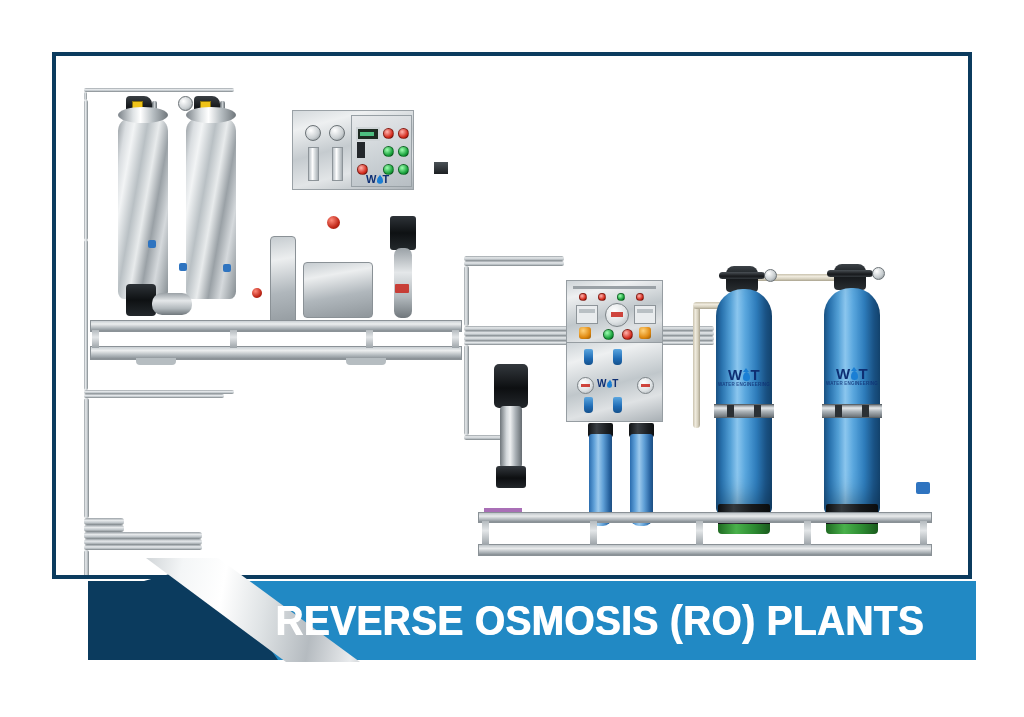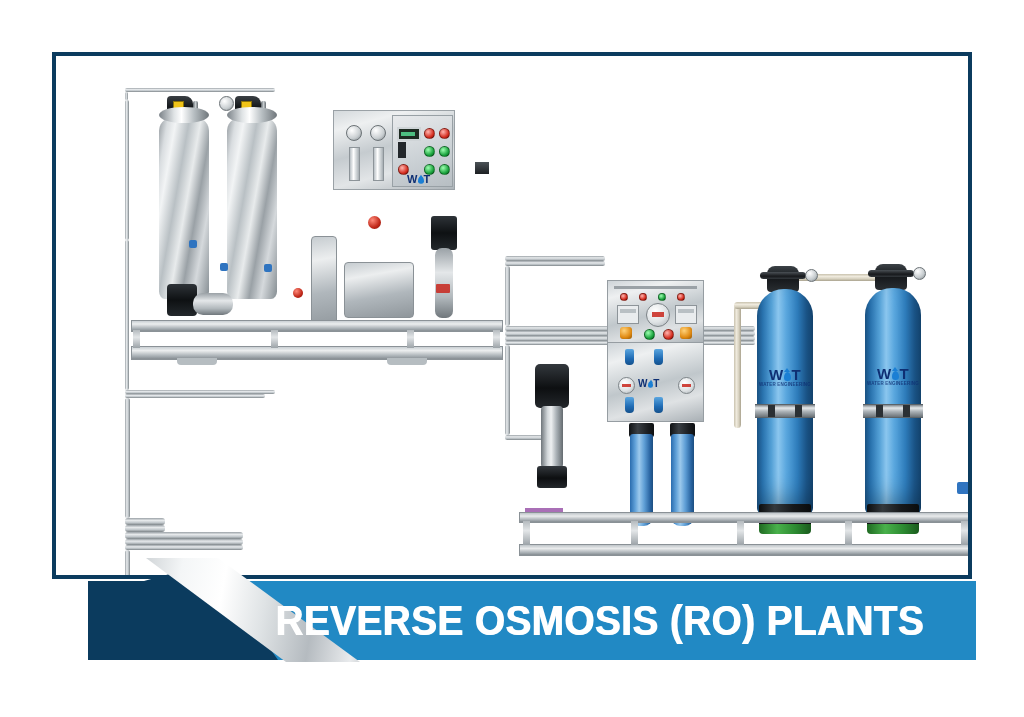--- a/index.html
+++ b/index.html
@@ -32,21 +32,20 @@
     border: 4px solid #0b3b5e;
     background: #ffffff;
     box-sizing: border-box;
   }
 
   
   #photo-stage {
     position: absolute;
     inset: 0;
     overflow: hidden;
-    margin-left: 41px;
   }
 
   
   .steel {
     background: linear-gradient(100deg,#8f969b 0%,#d9dde0 12%,#f2f4f5 22%,#b9c0c4 38%,
                 #e8ebec 52%,#9aa1a6 66%,#d5d9dc 80%,#858d92 100%);
   }
   .pipe {
     background: linear-gradient(180deg,#9aa1a6 0%,#e6e9eb 35%,#c4cace 65%,#7d8488 100%);
     border-radius: 3px;

